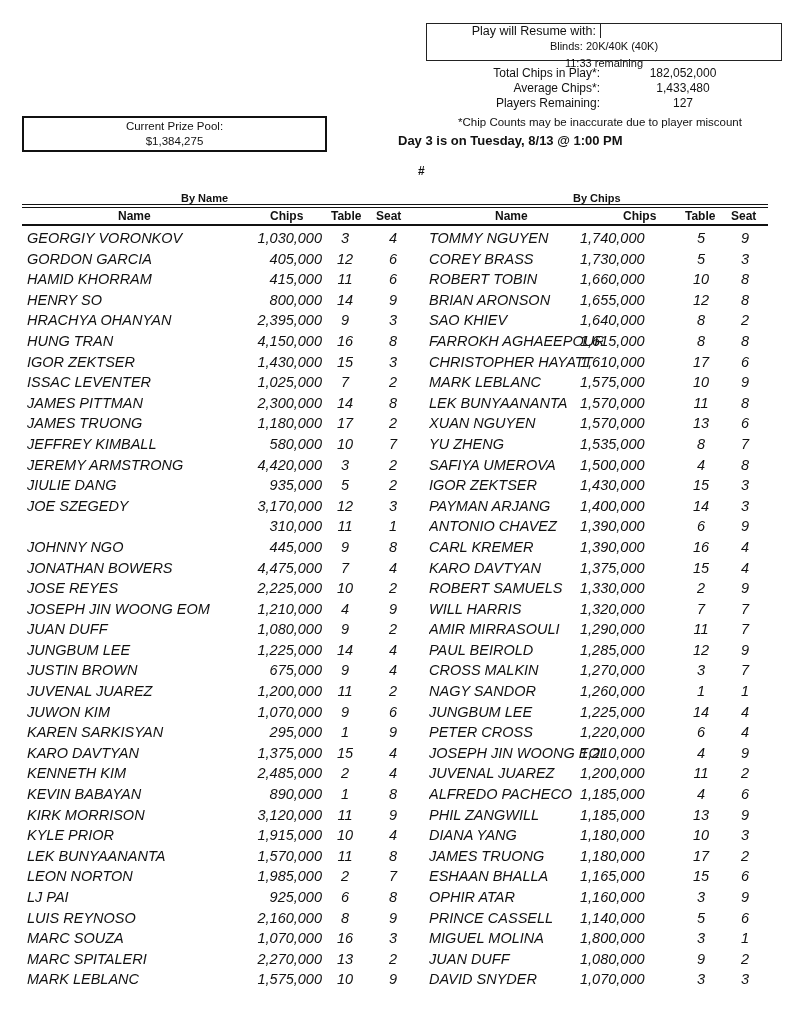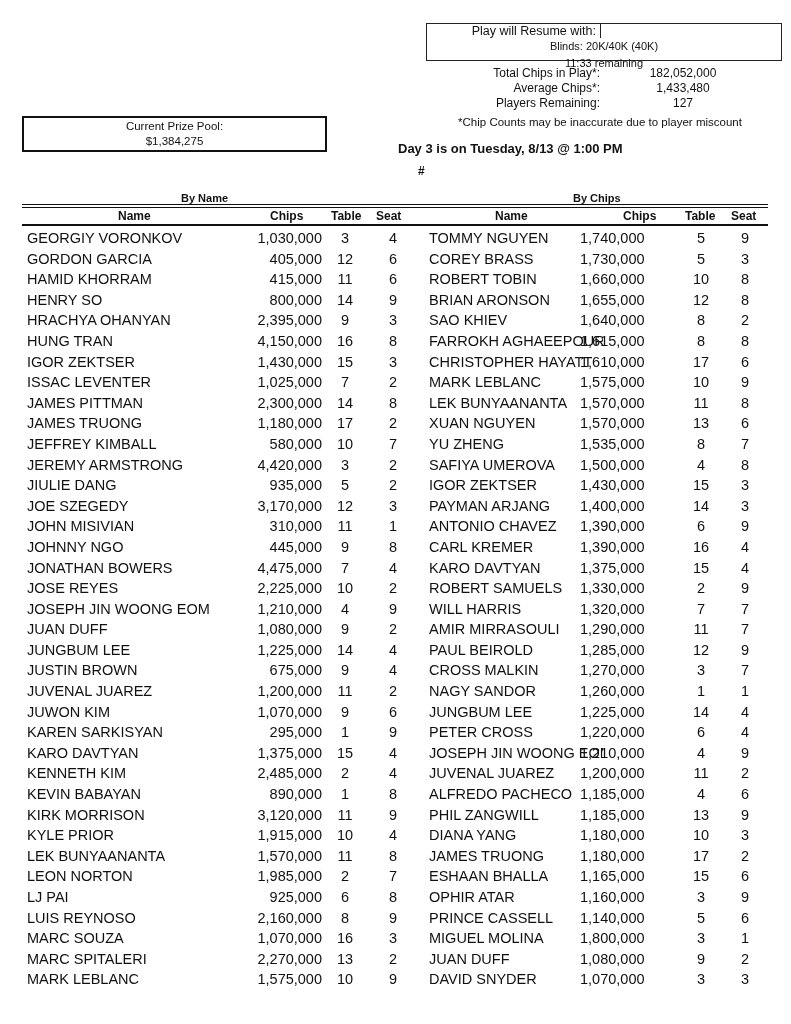--- a/index.html
+++ b/index.html
@@ -22,21 +22,21 @@
   .stats {
     position: absolute; left: 430px; top: 66px; width: 356px; font-size: 12px; line-height: 15px;
   }
   .stat-row { display: flex; }
   .stat-label { width: 170px; text-align: right; }
   .stat-value { flex: 1; text-align: center; padding-right: 20px; }
   .disclaimer {
     position: absolute; left: 430px; top: 116px; width: 340px; text-align: center; font-size: 11.5px;
   }
   .day3 {
-    position: absolute; left: 398px; top: 133px; font-size: 13px; font-weight: bold; margin-top: 8px;
+    position: absolute; left: 398px; top: 133px; font-size: 13px; font-weight: bold;
   }
   .prize-box {
     position: absolute; left: 22px; top: 116px; width: 305px; height: 36px; border: 2px solid #111;
     box-sizing: border-box; display: flex; flex-direction: column; align-items: center; justify-content: center;
     font-size: 11.5px; line-height: 15px;
   }
   .hash-center { position: absolute; left: 418px; top: 164px; font-size: 12px; font-weight: bold; }
   .section-title {
     position: absolute; top: 192px; font-size: 11px; font-weight: bold;
   }
@@ -45,21 +45,21 @@
     border-top: 1.5px solid #111; border-bottom: 1.5px solid #111; box-sizing: border-box;
   }
   .rule-thick {
     position: absolute; left: 22px; top: 224px; width: 746px; height: 0; border-top: 2.5px solid #111;
   }
   .header-row {
     position: absolute; top: 209px; left: 0; width: 791px; height: 15px; font-size: 12px; font-weight: bold;
   }
   .header-row span { position: absolute; }
   .rows { position: absolute; top: 228px; left: 0; width: 791px; }
-  .row { position: relative; height: 20.6px; font-size: 14.5px; }
+  .row { position: relative; height: 20.6px; font-size: 14.5px; font-style: italic; }
   .row span { position: absolute; top: 0; line-height: 20px; white-space: nowrap; }
   .c-lname { left: 27px; width: 218px; overflow: hidden; }
   .c-lchips { left: 230px; width: 92px; text-align: right; }
   .c-ltable { left: 330px; width: 30px; text-align: center; }
   .c-lseat { left: 378px; width: 30px; text-align: center; }
   .c-rname { left: 429px; width: 174px; overflow: hidden; }
   .c-rchips { left: 580px; width: 95px; }
   .c-rtable { left: 686px; width: 30px; text-align: center; }
   .c-rseat { left: 730px; width: 30px; text-align: center; }
 </style>
@@ -253,21 +253,20 @@
       <span class="c-lname">JOE SZEGEDY</span>
       <span class="c-lchips">3,170,000</span>
       <span class="c-ltable">12</span>
       <span class="c-lseat">3</span>
       <span class="c-rname">PAYMAN ARJANG</span>
       <span class="c-rchips">1,400,000</span>
       <span class="c-rtable">14</span>
       <span class="c-rseat">3</span>
     </div>
     <div class="row">
-      <span class="c-lname">JOHN MISIVIAN</span>
       <span class="c-lchips">310,000</span>
       <span class="c-ltable">11</span>
       <span class="c-lseat">1</span>
       <span class="c-rname">ANTONIO CHAVEZ</span>
       <span class="c-rchips">1,390,000</span>
       <span class="c-rtable">6</span>
       <span class="c-rseat">9</span>
     </div>
     <div class="row">
       <span class="c-lname">JOHNNY NGO</span>

